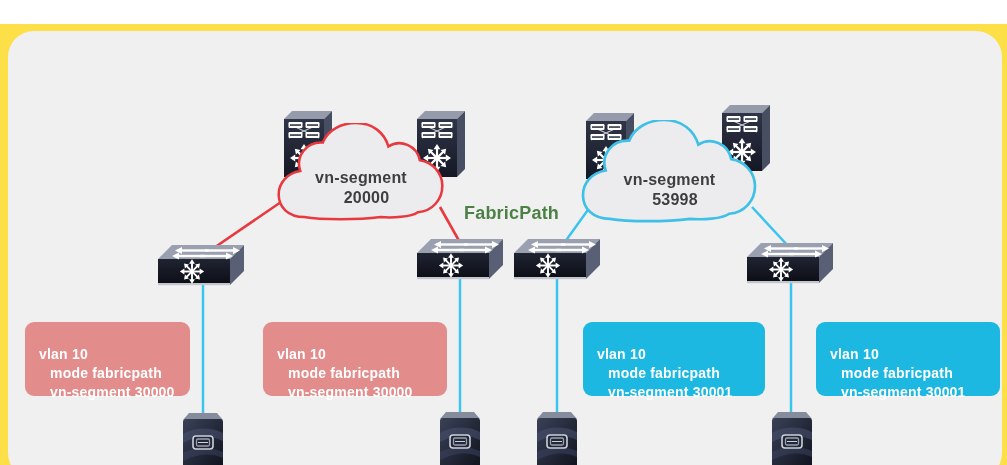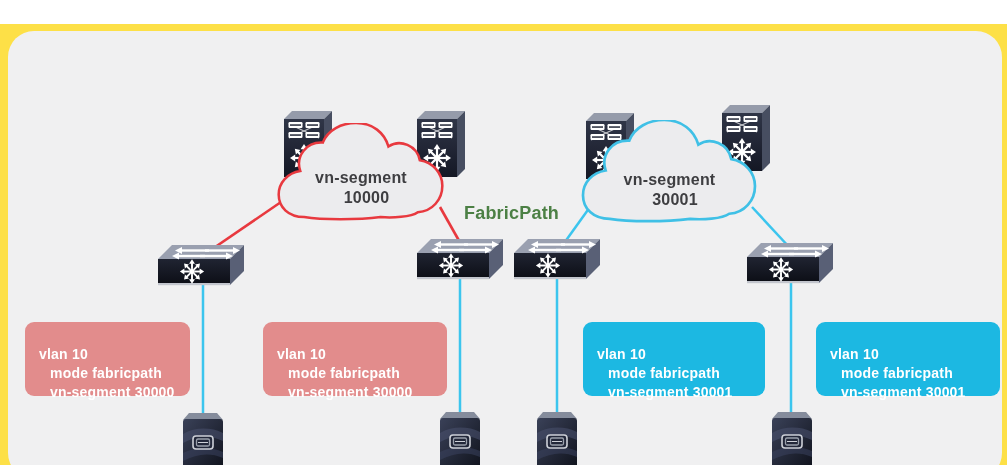--- a/index.html
+++ b/index.html
@@ -194,25 +194,25 @@
       </svg></div>
   <div class="icon" style="left:535px;top:387px;width:44px;height:58px;"><svg width="44" height="58">
         <use href="#server"></use>
       </svg></div>
   <div class="icon" style="left:770px;top:387px;width:44px;height:58px;"><svg width="44" height="58">
         <use href="#server"></use>
       </svg></div>
 
   <div class="cloud-label" style="left:271px;top:144px;width:180px;">
     <span class="cfg-line">vn-segment</span>
-    <span class="cfg-line">10000</span>
+    <span class="cfg-line">20000</span>
   </div>
   <div class="cloud-label" style="left:576px;top:146px;width:187px;">
     <span class="cfg-line">vn-segment</span>
-    <span class="cfg-line">30001</span>
+    <span class="cfg-line">53998</span>
   </div>
 
   <div id="fabricpath-label" style="left:464px;top:179px;text-align:right;">FabricPath</div>
 
   <div class="cfg-box cfg-pink" style="left:25px;top:298px;width:165px;height:74px;">
     <span class="cfg-line">vlan 10</span>
     <span class="cfg-line">mode fabricpath</span>
     <span class="cfg-line">vn-segment 30000</span>
   </div>
   <div class="cfg-box cfg-pink" style="left:263px;top:298px;width:184px;height:74px;">

